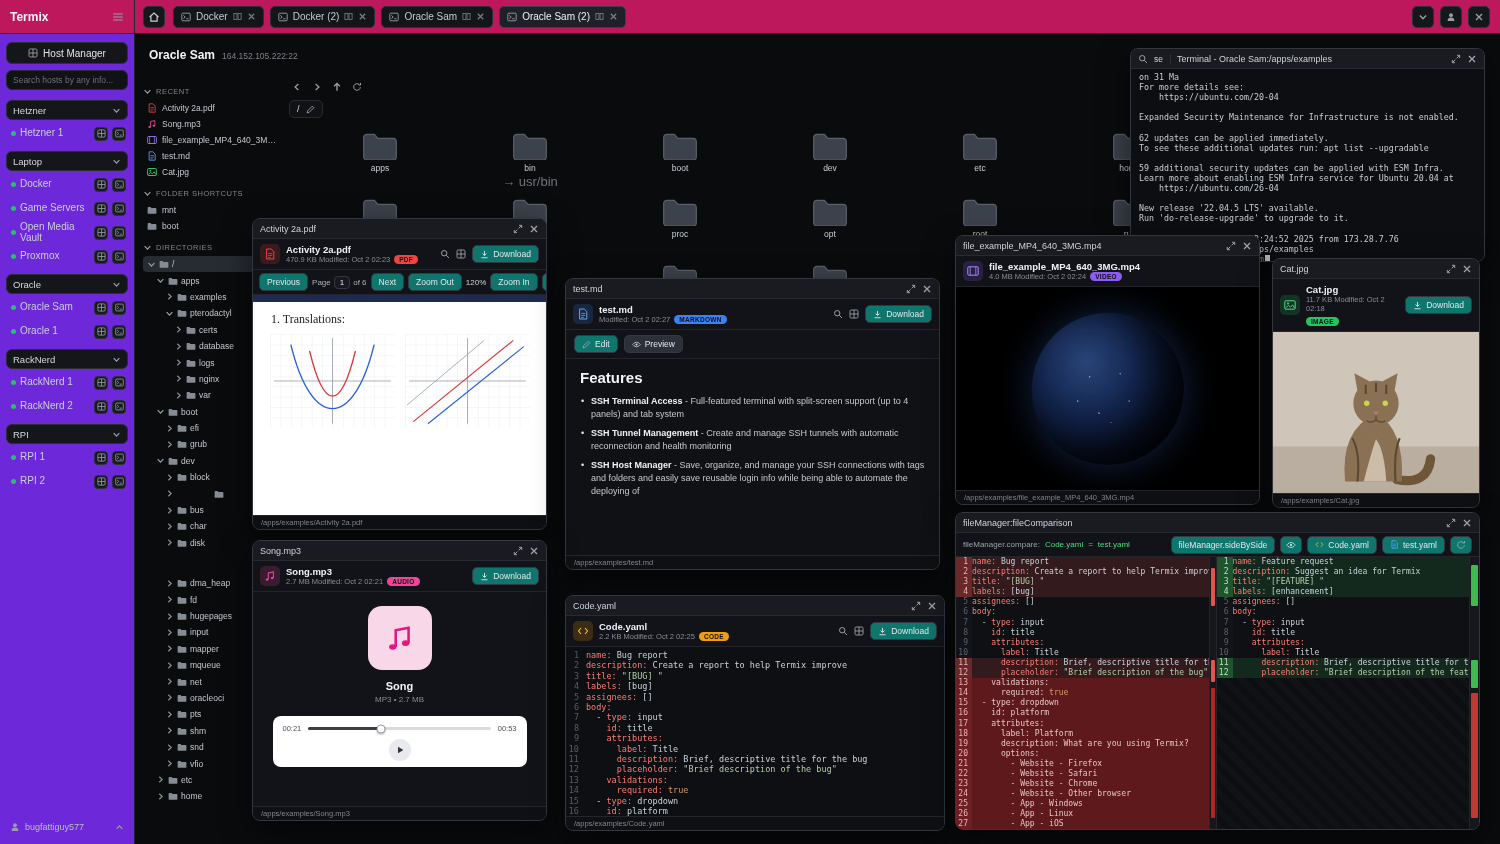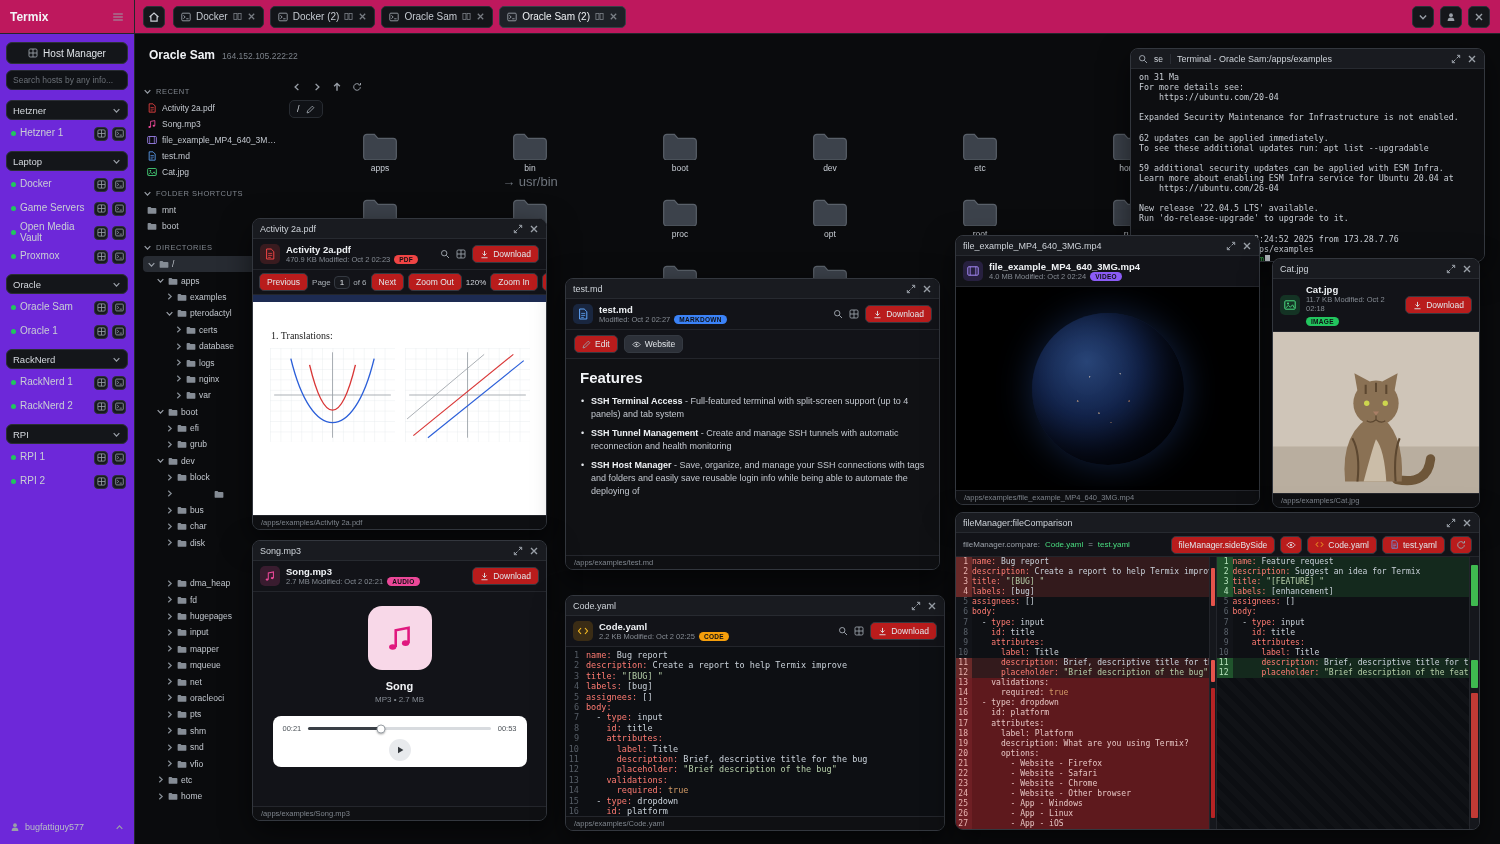--- a/index.html
+++ b/index.html
@@ -66,32 +66,32 @@
 .t-blue{background:rgba(59,130,246,.18);color:#60a5fa}
 .t-pink{background:rgba(236,72,153,.18);color:#ec4899}
 .t-purple{background:rgba(139,92,246,.18);color:#a78bfa}
 .t-green{background:rgba(34,197,94,.18);color:#4ade80}
 .t-orange{background:rgba(245,158,11,.18);color:#fbbf24}
 .fmeta{flex:1;min-width:0}
 .fname{font-size:9.5px;font-weight:bold;color:#eef1f4;white-space:nowrap;overflow:hidden;text-overflow:ellipsis}
 .fsub{font-size:7.5px;color:#868c94;display:flex;align-items:center;gap:4px;flex-wrap:wrap}
 .badge{font-size:6.5px;font-weight:bold;padding:1px 5px;border-radius:6px;color:#101114;letter-spacing:.3px}
 .b-red{background:#ef4444}.b-blue{background:#3b82f6}.b-pink{background:#ec4899}.b-purple{background:#8b5cf6}.b-green{background:#22c55e}.b-orange{background:#f59e0b}
-.btn{display:inline-flex;align-items:center;gap:4px;background:#b91c1c;border:1px solid #343941;color:#e2e6ea;border-radius:5px;font-size:8.5px;padding:3px 7px;cursor:pointer;white-space:nowrap}
+.btn{display:inline-flex;align-items:center;gap:4px;background:#0f766e;border:1px solid #343941;color:#e2e6ea;border-radius:5px;font-size:8.5px;padding:3px 7px;cursor:pointer;white-space:nowrap}
 .btn.active{background:#2c3038}
 .iconbtn{padding:3px 5px}
 
 #win-pdf{left:252px;top:218px;width:295px;height:312px;z-index:6}
 .pdf-toolbar{display:flex;align-items:center;gap:4px;padding:3px 6px;border-bottom:1px solid #23252b;overflow:hidden;white-space:nowrap;flex:0 0 auto}
 .pg{display:inline-flex;align-items:center;gap:3px;font-size:8px;color:#aab0b7}
 .pg-num{border:1px solid #343941;background:#17191e;border-radius:4px;padding:1px 5px;color:#e2e6ea}
 .zoom-val{font-size:8px;color:#cfd4da}
 .pdf-page{flex:1;background:#ffffff;margin:0;position:relative;overflow:hidden}
 .pdf-band{height:7px;background:#1d2b52}
-.pdf-line{font-size:10px;color:#222;margin:28px 0 6px 18px;font-family:"Liberation Serif",serif}
+.pdf-line{font-size:12px;color:#222;margin:10px 0 6px 18px;font-family:"Liberation Serif",serif}
 .pdf-plots{display:flex;gap:10px;justify-content:center}
 .plot{width:125px;height:96px;background:#fff}
 
 #win-md{left:565px;top:278px;width:375px;height:292px;z-index:6}
 .md-tabs{display:flex;gap:6px;padding:5px 8px;border-bottom:1px solid #23252b;flex:0 0 auto}
 .md-content{flex:1;overflow:hidden;padding:10px 14px;background:#101114}
 .md-content h2{font-size:15px;color:#f2f4f7;margin-bottom:9px;font-weight:bold}
 .md-content ul{list-style:none}
 .md-content li{position:relative;font-size:9px;color:#c3c8cf;line-height:1.4;margin-bottom:7px;padding-left:11px}
 .md-content li:before{content:"•";position:absolute;left:1px;color:#e5e8ec}
@@ -1490,21 +1490,21 @@
           </span>
           <span>Edit</span>
         </button>
       <button class="btn active">
           <span class="ic s9">
             <svg viewBox="0 0 12 8">
               <path d="M1 4s2-3 5-3 5 3 5 3-2 3-5 3-5-3-5-3z" fill="none" stroke="currentColor" stroke-width="1"></path>
               <circle cx="6" cy="4" r="1.3" fill="currentColor"></circle>
             </svg>
           </span>
-          <span>Website</span>
+          <span>Preview</span>
         </button>
     </div>
     <div class="md-content">
       <h2>Features</h2>
       <ul id="md-list">
           <li><b>SSH Terminal Access</b> - Full-featured terminal with split-screen support (up to 4 panels) and tab system</li>
           <li><b>SSH Tunnel Management</b> - Create and manage SSH tunnels with automatic reconnection and health monitoring</li>
           <li><b>SSH Host Manager</b> - Save, organize, and manage your SSH connections with tags and folders and easily save reusable login info while being able to automate the deploying of</li>
         </ul>
     </div>

